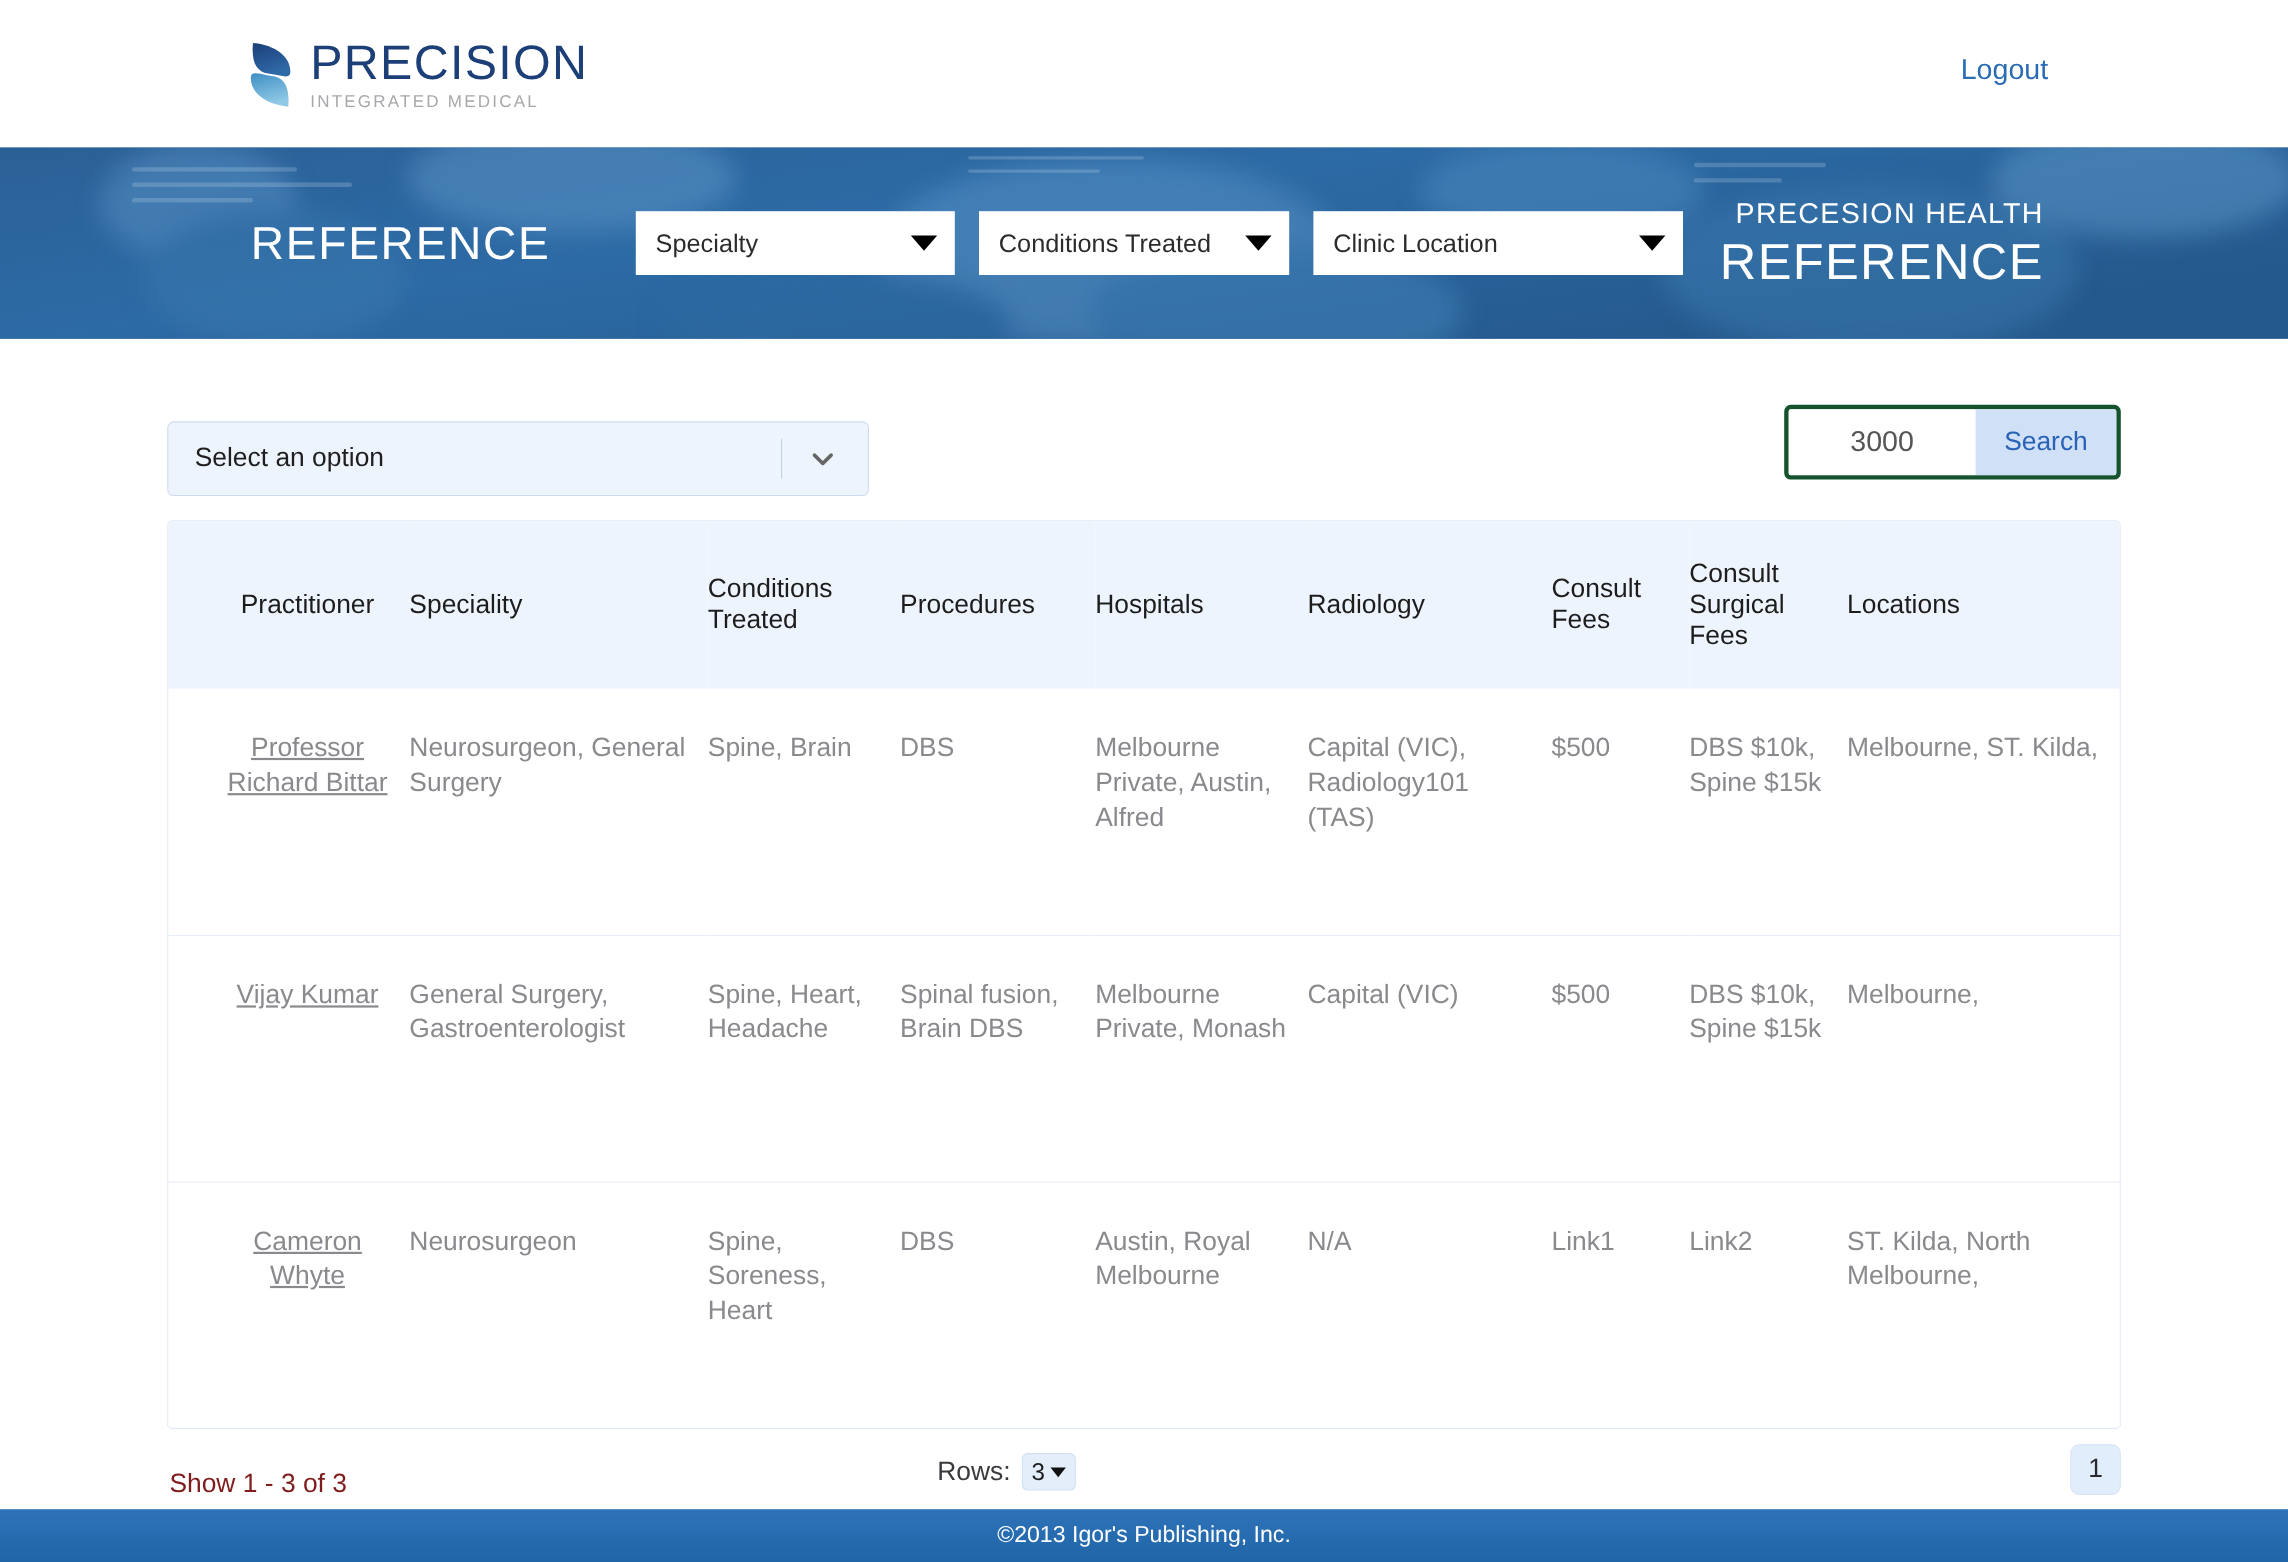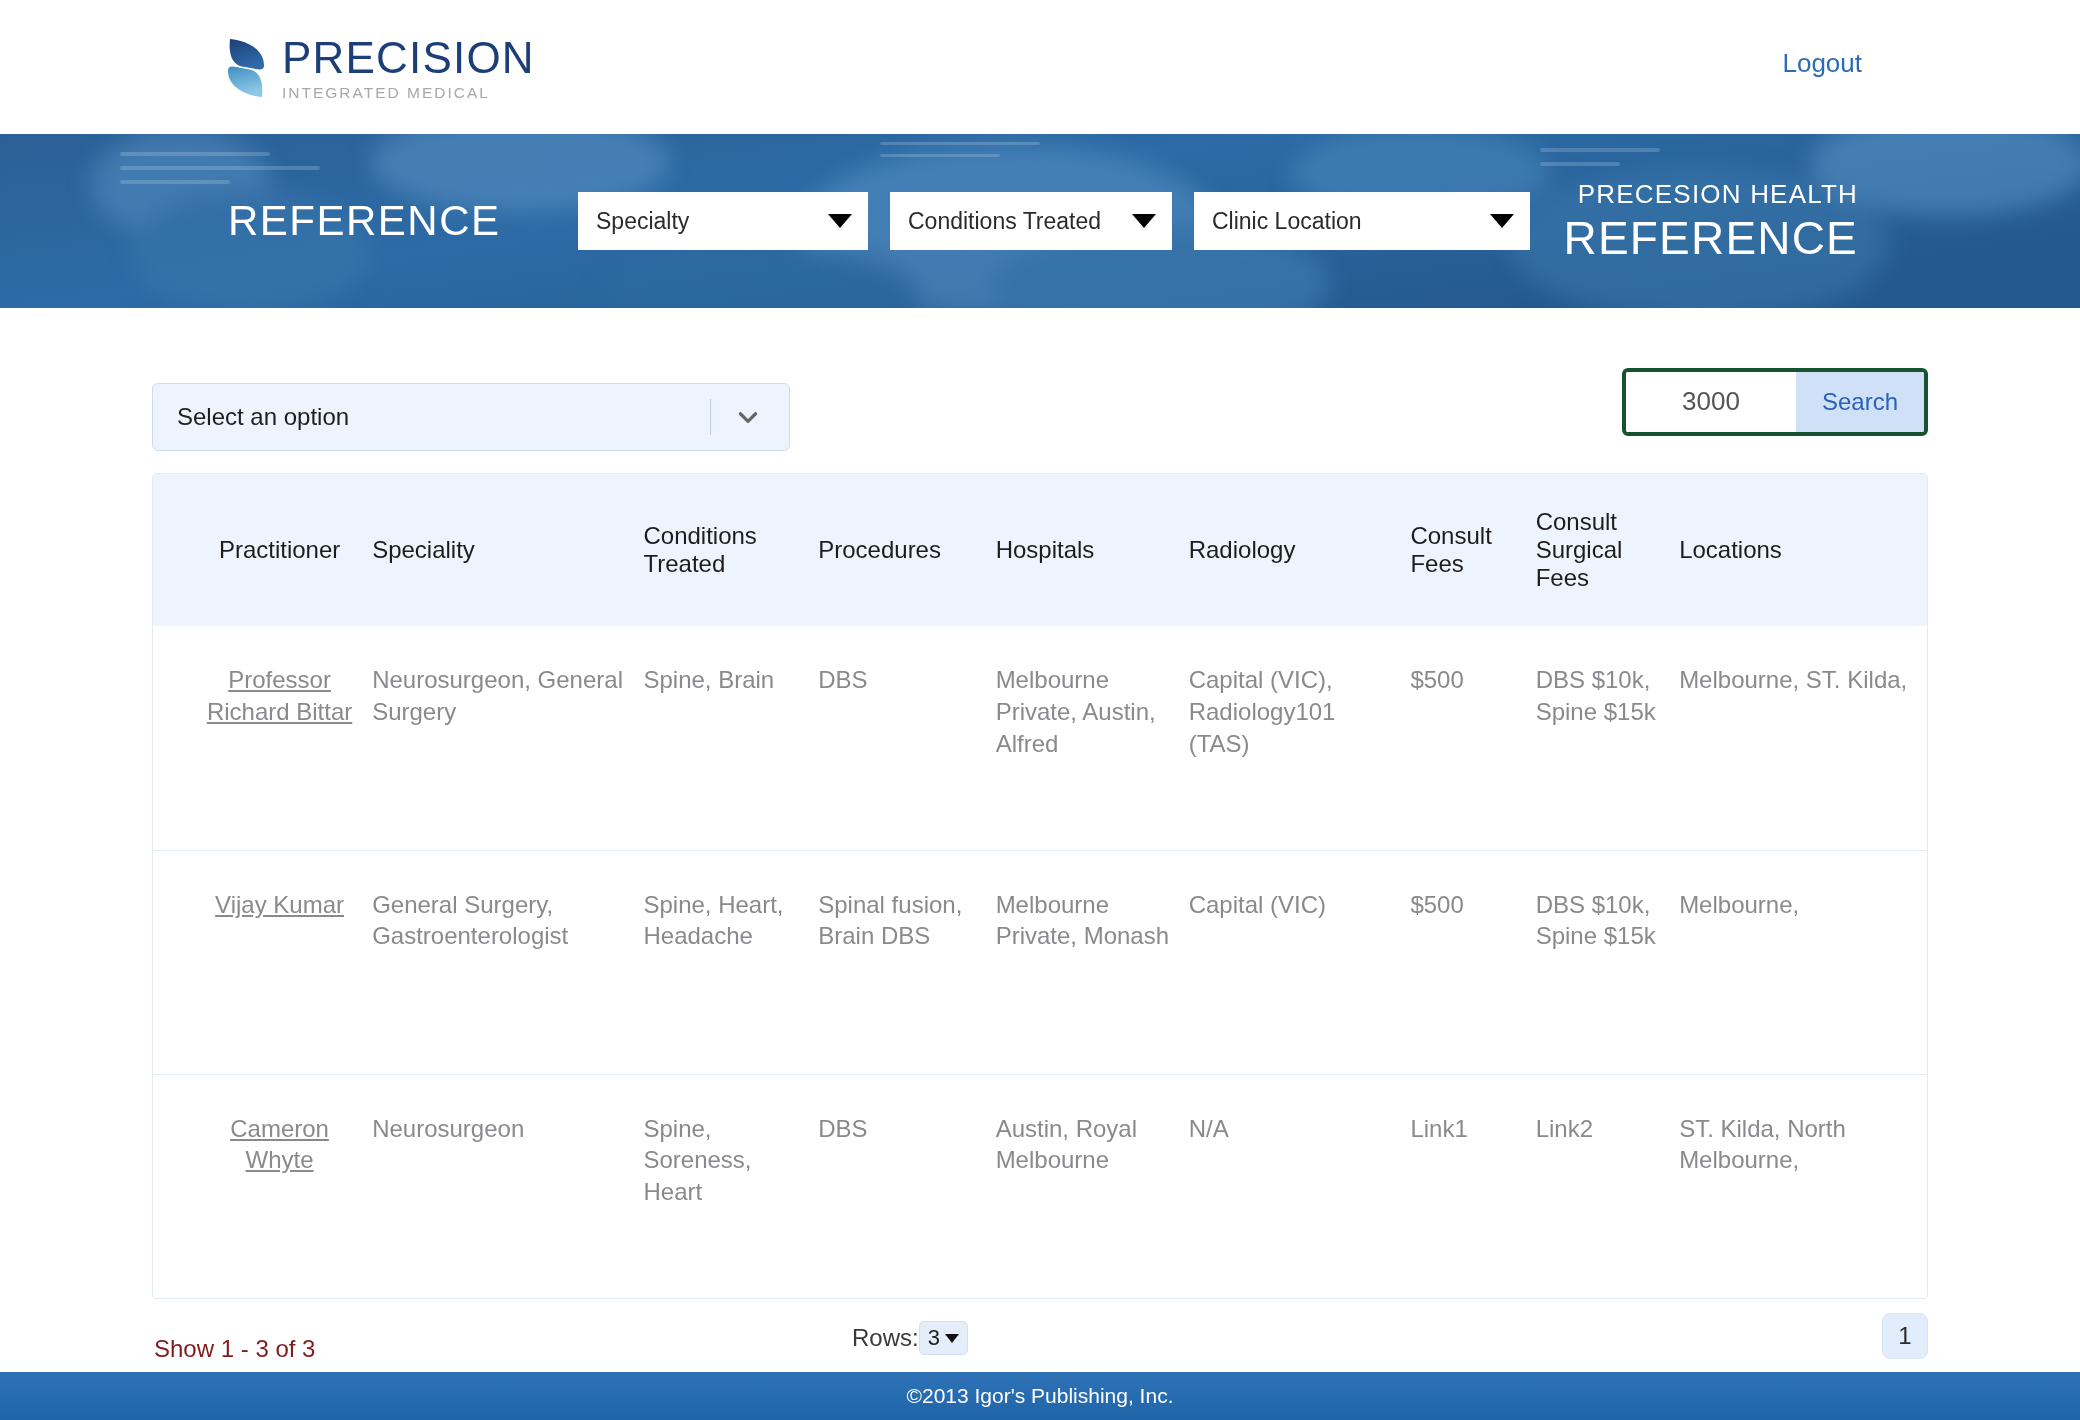--- a/index.html
+++ b/index.html
@@ -175,21 +175,21 @@
   .pagerow {
     display: flex; align-items: center;
     padding: 22px 2px 0 2px;
     font-size: 24px; color: #6c6c70;
     position: relative;
     height: 78px;
   }
   .showtxt { color: #7f1d1d; }
   .rowsgrp {
     position: absolute; left: 700px; top: 22px;
-    display: flex; align-items: center; 
+    display: flex; align-items: center; gap: 10px;
   }
   .rows-label { color:#3a3a3e; }
   .rows-select {
     background: #e4eefb;
     border: 1px solid #d2e0f3;
     border-radius: 5px;
     padding: 3px 8px;
     font-size: 22px; color: #1d1d1d;
     display: flex; align-items: center; gap: 5px;
     cursor: pointer;

